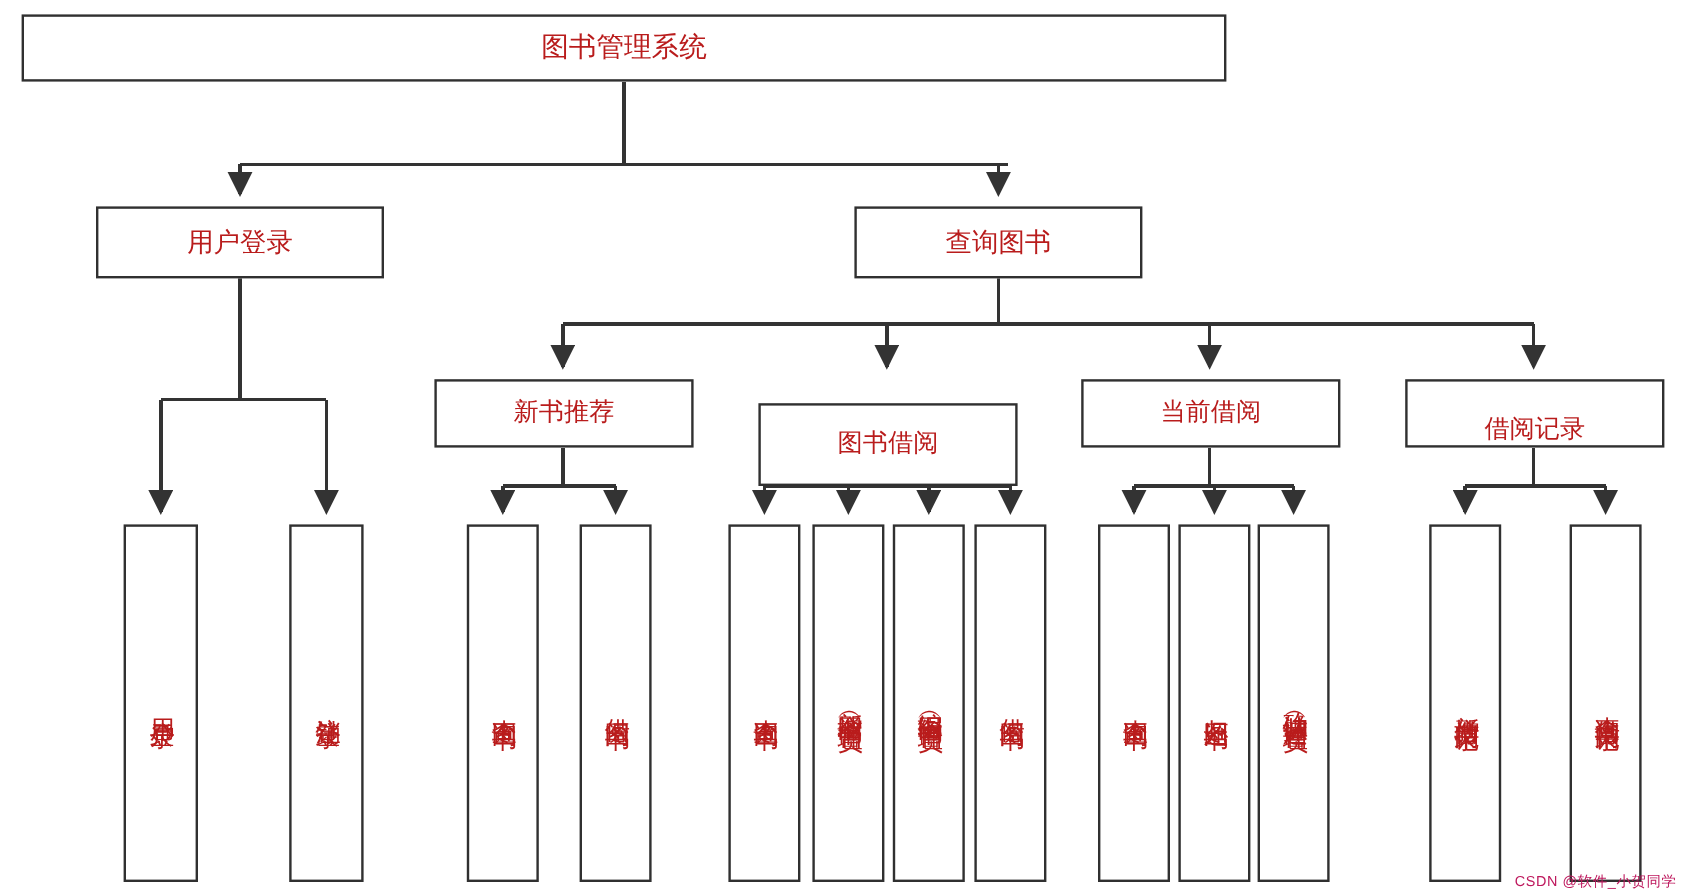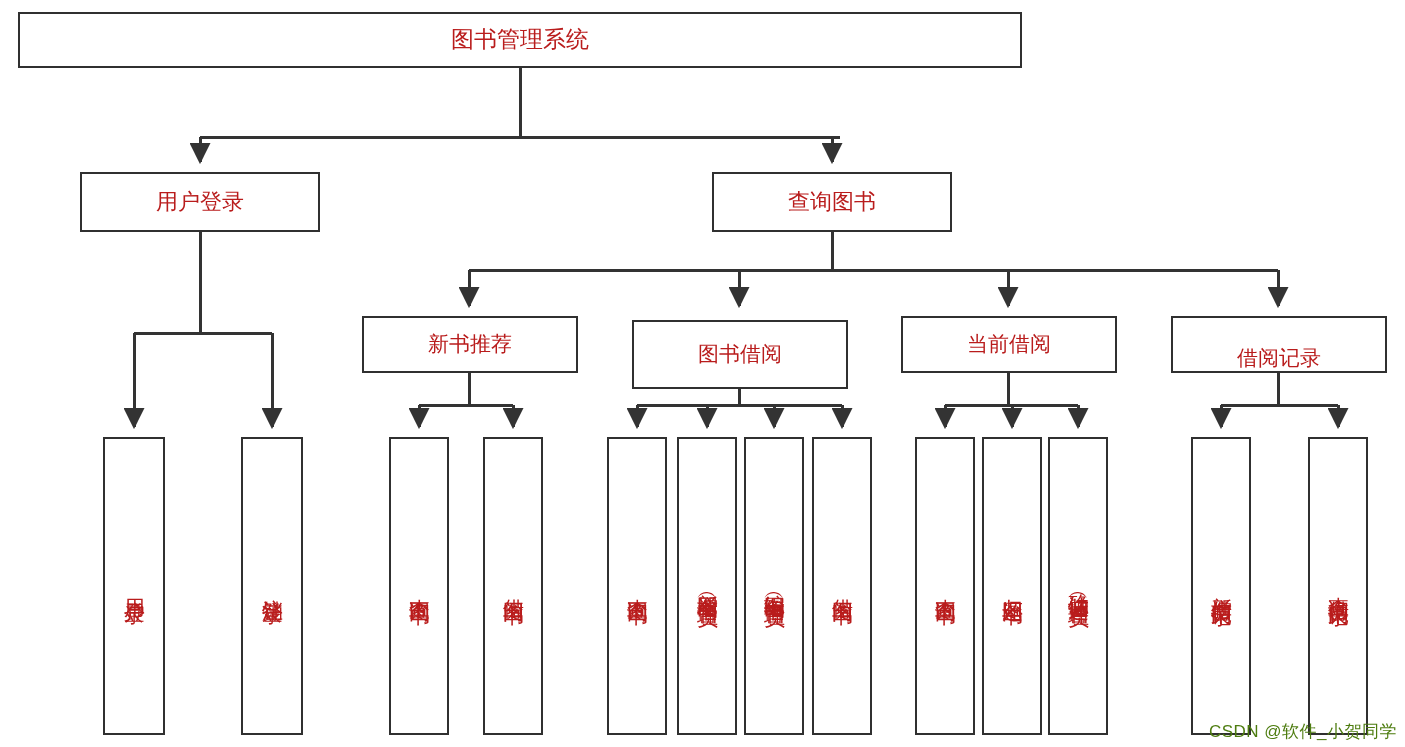--- a/index.html
+++ b/index.html
@@ -56,22 +56,22 @@
   .node.leaf .txt {
     writing-mode: vertical-rl;
     text-orientation: upright;
     letter-spacing: 2px;
     white-space: nowrap;
   }
   .watermark {
     position: absolute;
     right: 8px;
     bottom: 4px;
-    font-size: 17px;
-    color: #4d7c0f;
+    font-size: 12px;
+    color: #be185d;
     letter-spacing: 0.5px;
     white-space: nowrap;
     user-select: none;
   }
 </style>
 </head>
 <body>
 
 <div id="canvas">
 
@@ -132,21 +132,21 @@
   <div class="node lvl2" style="left:80px; top:172px; width:240px; height:60px;">
     <span class="txt">用户登录</span>
   </div>
   <div class="node lvl2" style="left:712px; top:172px; width:240px; height:60px;">
     <span class="txt">查询图书</span>
   </div>
 
   <div class="node lvl3" style="left:362px; top:316px; width:216px; height:57px;">
     <span class="txt">新书推荐</span>
   </div>
-  <div class="node lvl3" style="left:632px; top:320px; width:216px; height:69px;">
+  <div class="node lvl3" style="left:632px; top:336px; width:216px; height:69px;">
     <span class="txt">图书借阅</span>
   </div>
   <div class="node lvl3" style="left:901px; top:316px; width:216px; height:57px;">
     <span class="txt">当前借阅</span>
   </div>
   <div class="node lvl3" style="left:1171px; top:316px; width:216px; height:57px;align-items:flex-end;">
     <span class="txt">借阅记录</span>
   </div>
 
   <div class="node leaf" style="left:103px; top:437px; width:62px; height:298px;">

